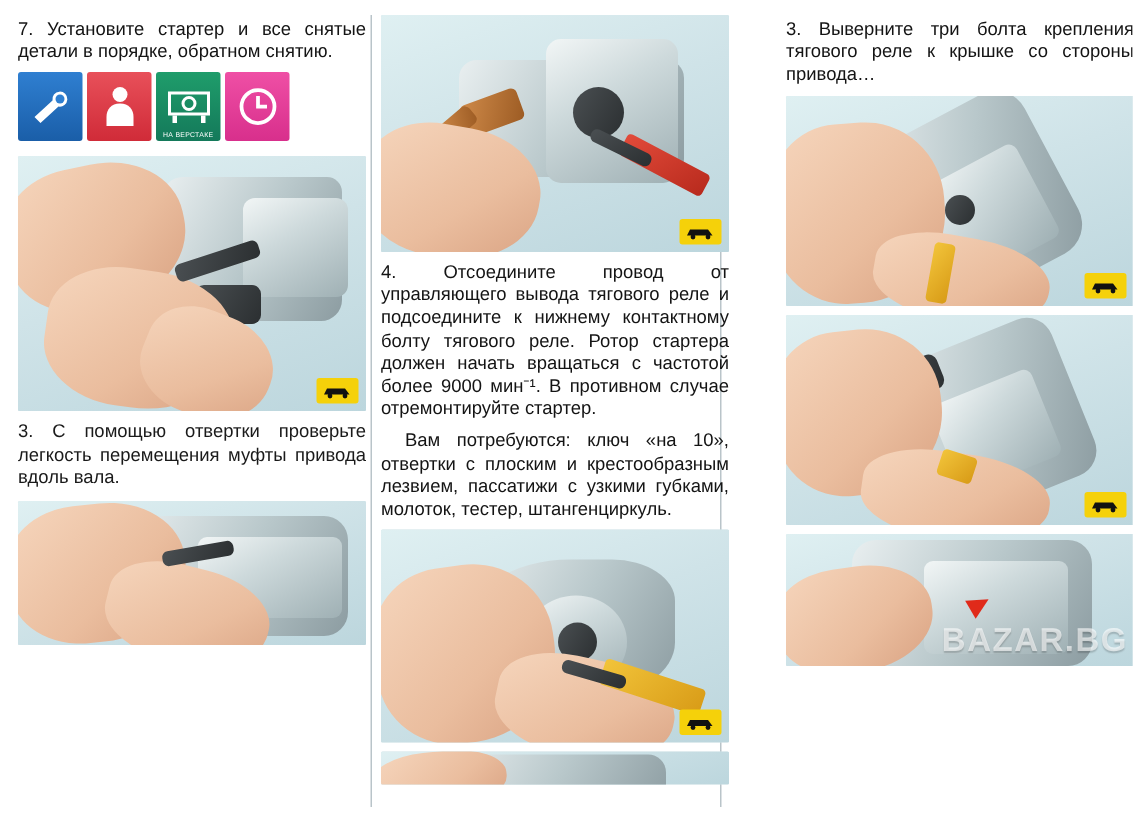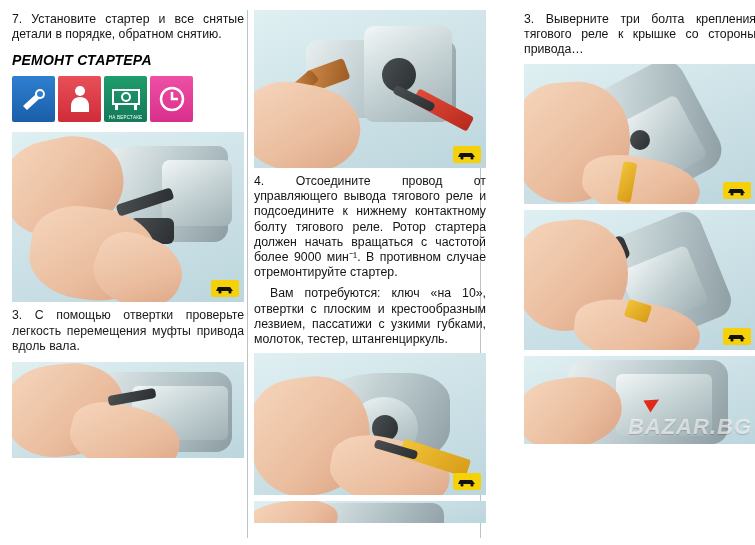--- a/index.html
+++ b/index.html
@@ -152,21 +152,20 @@
     align-items: center;
     justify-content: center;
   }
   .badge svg { display:block; }
   .watermark {
     position: absolute;
     right: 4px;
     bottom: 4px;
     font-size: 22px;
     font-weight: bold;
-    font-style: italic;
     color: rgba(255,255,255,.62);
     letter-spacing: 1px;
     text-shadow: 0 1px 1px rgba(0,0,0,.18);
   }
   .caption {
     margin: 0 0 8px 0;
     font-size: 12.3px;
     line-height: 15.2px;
     text-align: justify;
   }
@@ -176,21 +175,20 @@
 
 <div class="page">
 
   <div class="vrule vrule1"></div>
   <div class="vrule vrule2"></div>
 
   <div class="col col1">
 
     <p class="body" style="margin-top:12px;">7. Установите стартер и все снятые детали в порядке, обратном снятию.</p>
 
-    <h2 class="section">РЕМОНТ СТАРТЕРА</h2>
 
     <div class="iconstrip">
       <div class="iconbox ic-blue">
         <svg width="30" height="26" viewBox="0 0 30 26">
           <path d="M4 20 L16 9 a5 5 0 1 1 4 4 L8 24 z" fill="#ffffff"></path>
           <circle cx="21" cy="8" r="3" fill="#2f7fd1"></circle>
         </svg>
       </div>
       <div class="iconbox ic-red">
         <svg width="24" height="30" viewBox="0 0 24 30">

